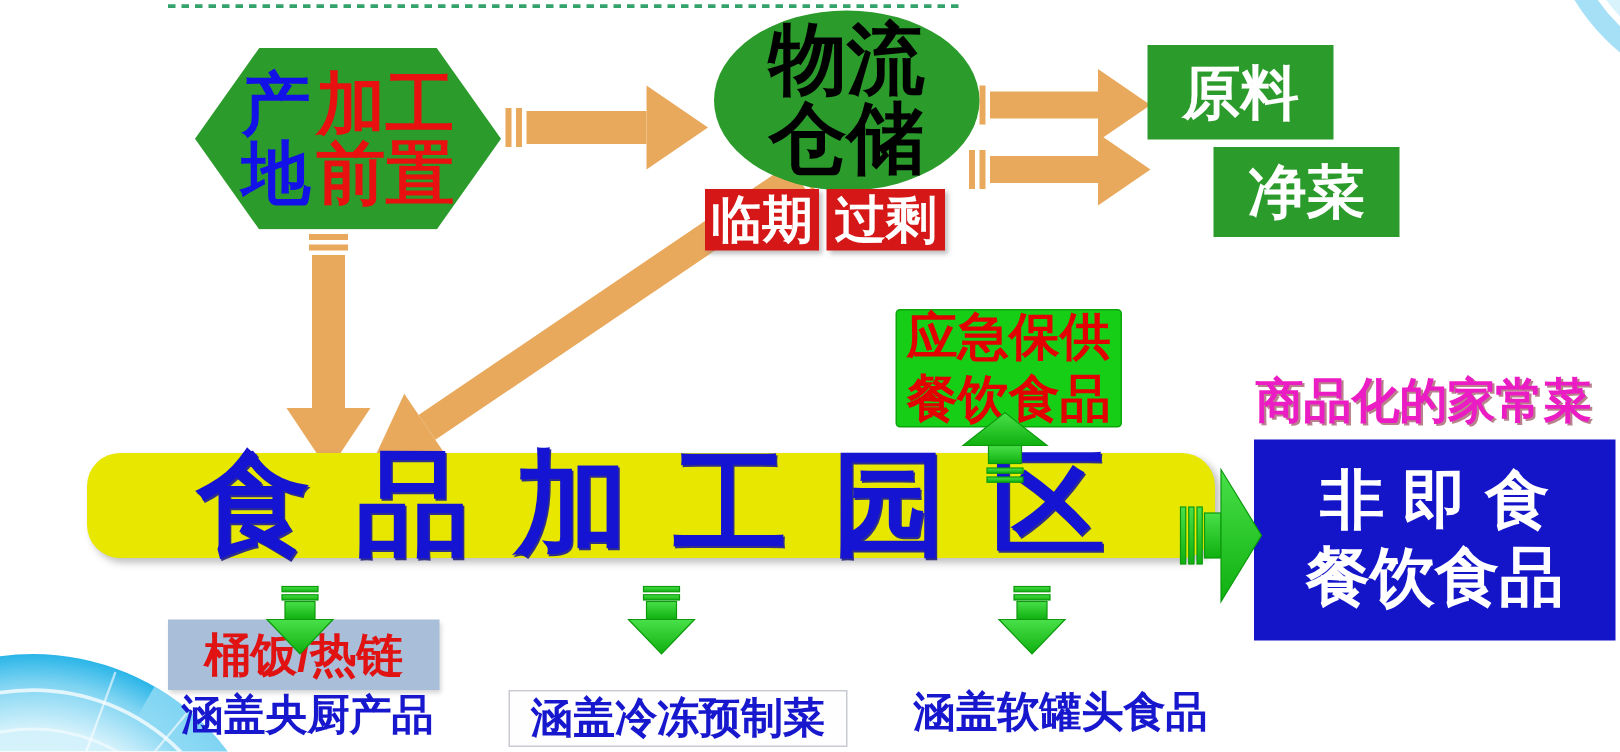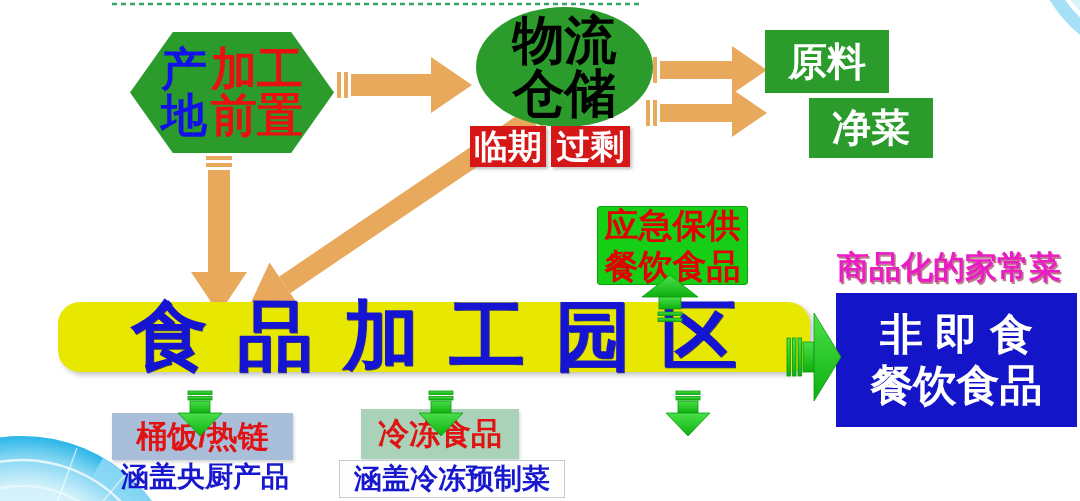--- a/index.html
+++ b/index.html
@@ -158,24 +158,24 @@
   </div>
 
   <div class="abs note">商品化的家常菜</div>
 
   <div class="abs blue-box">
     <span>非 即 食</span>
     <span>餐饮食品</span>
   </div>
 
   <div class="abs bbox b-box1">桶饭/热链</div>
-  <div class="abs bbox b-box2">冷冻食品</div>
 
   <div class="abs cap cap1">涵盖央厨产品</div>
   <div class="abs cap cap2-box">涵盖冷冻预制菜</div>
+  <div class="abs cap cap3">涵盖软罐头食品</div>
 
   <svg class="layer" viewBox="0 0 1080 501">
     <defs>
       <linearGradient id="greenGrad" x1="0" y1="0" x2="0" y2="1">
         <stop offset="0%" stop-color="#49E049"></stop>
         <stop offset="100%" stop-color="#0FB00F"></stop>
       </linearGradient>
     </defs>
     <g fill="url(#greenGrad)" stroke="#0C9A0C" stroke-width="0.8">
       <g>

